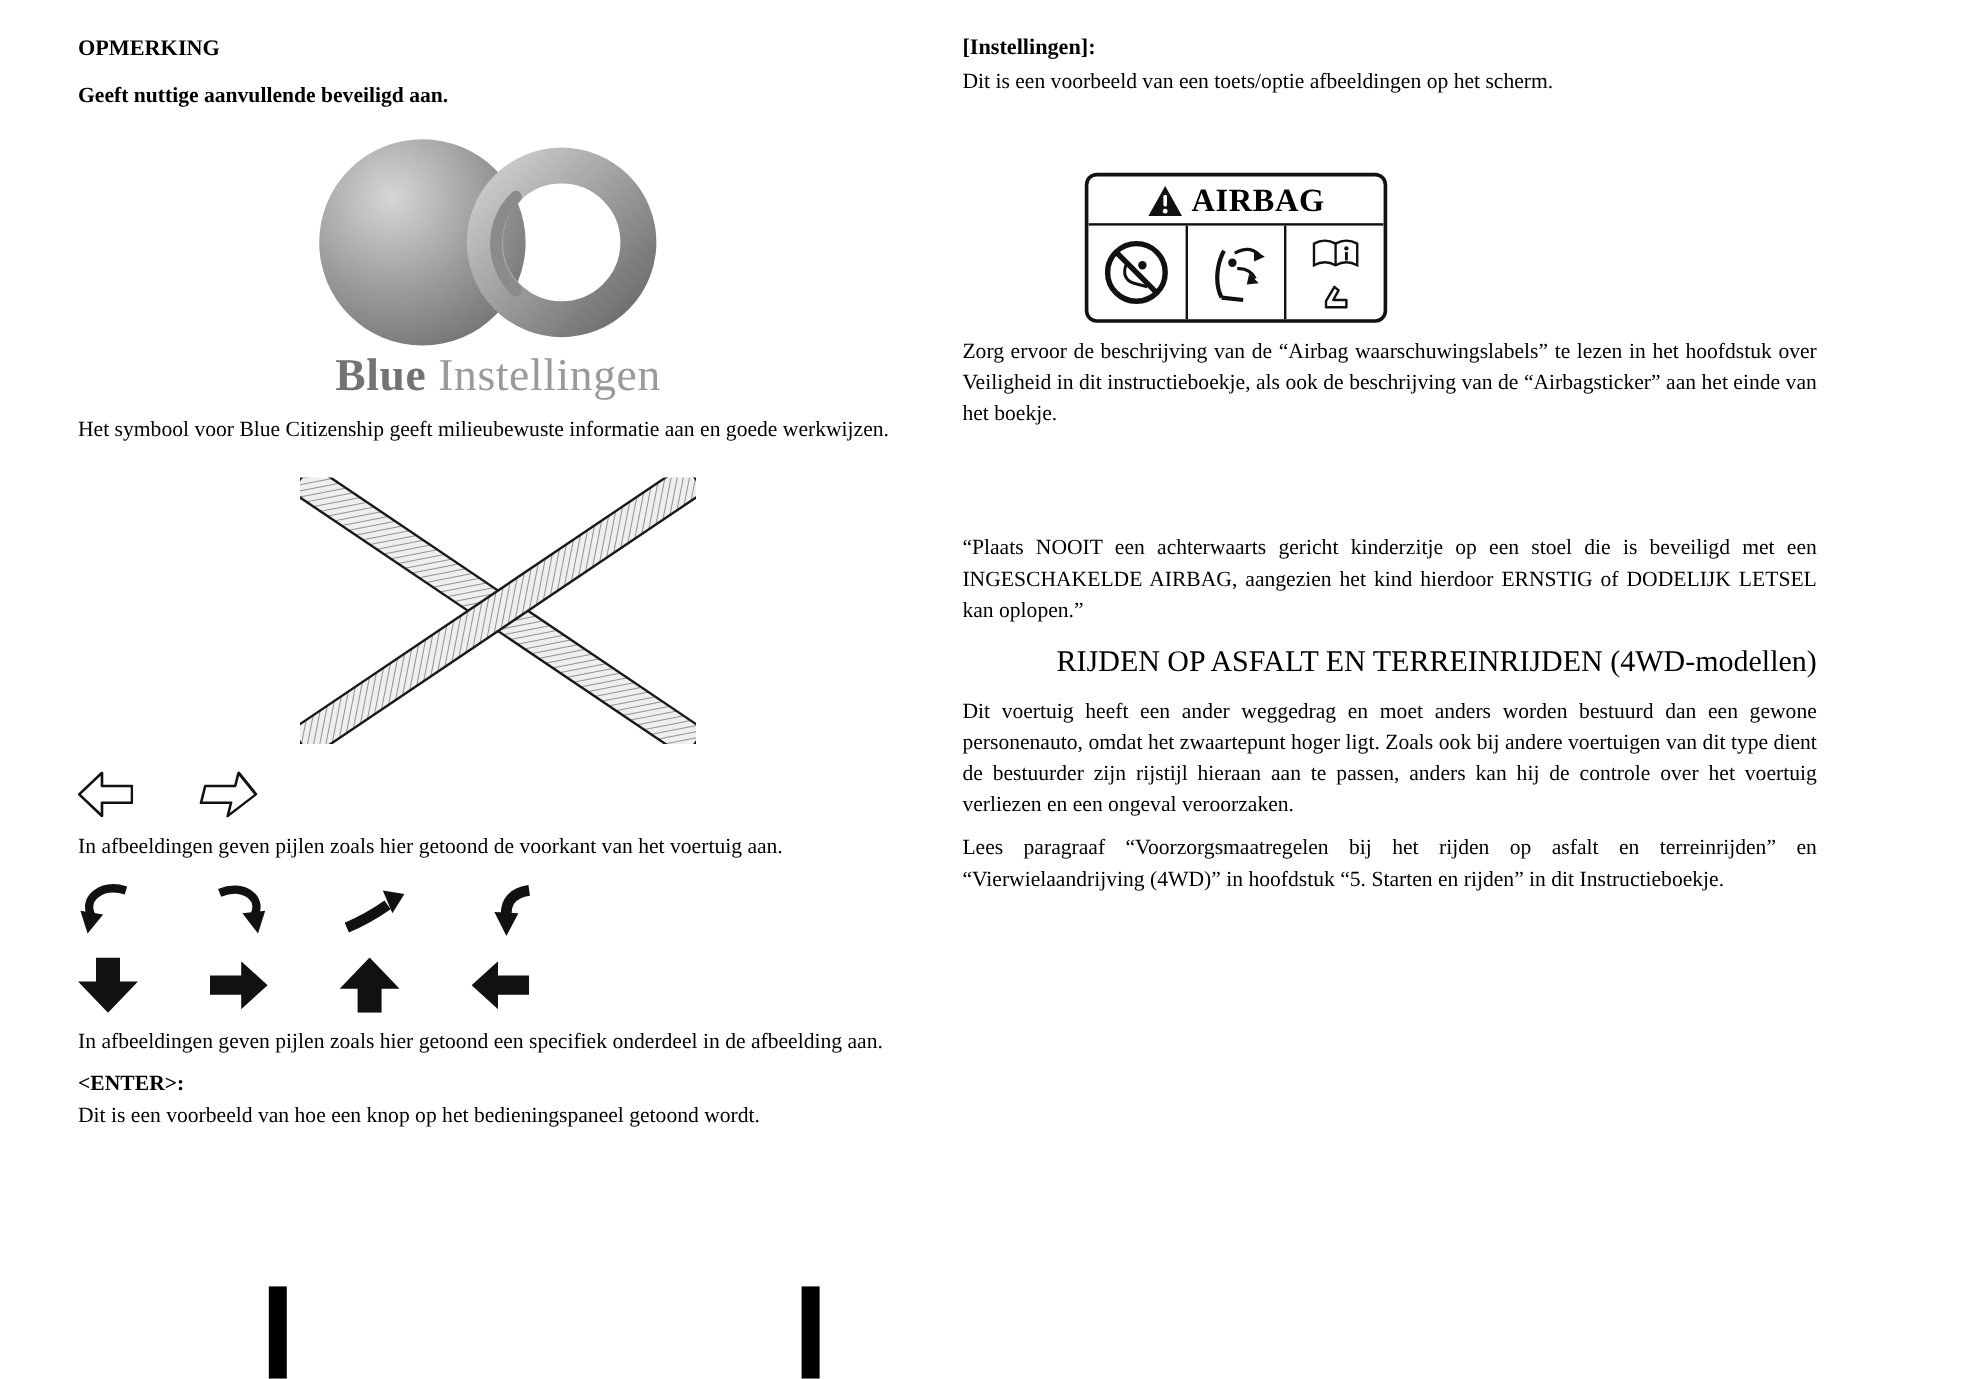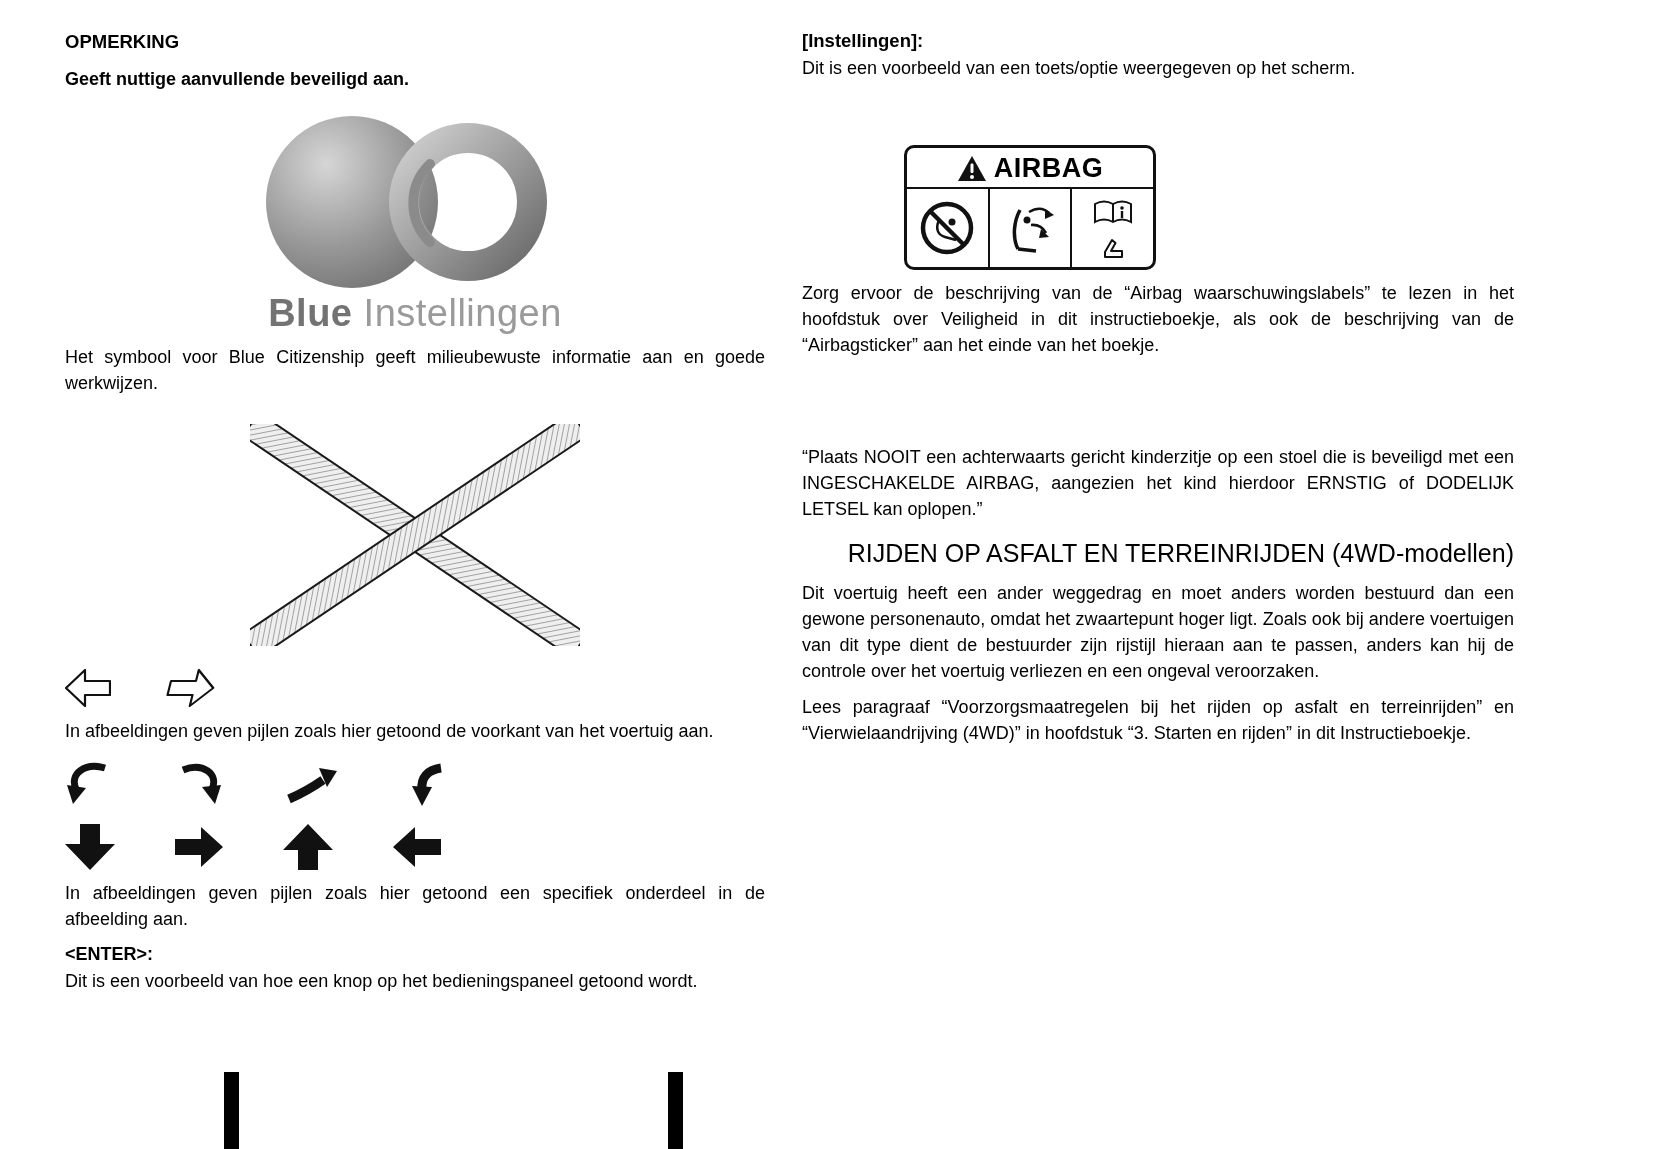--- a/index.html
+++ b/index.html
@@ -1,19 +1,19 @@
 <!DOCTYPE html>
 <html><head>
 <meta charset="utf-8">
 <style>
   * { margin:0; padding:0; box-sizing:border-box; }
   html,body { background:#ffffff; }
   .page {
     position:relative; width:1653px; height:1149px; background:#fff;
-    font-family:Liberation Sans, sans-serif; color:#000; overflow:hidden;
+    font-family:Liberation Serif, serif; color:#000; overflow:hidden;
   }
   .col-left  { position:absolute; left:65px;  top:30px; width:700px; }
   .col-right { position:absolute; left:802px; top:30px; width:712px; }
 
   .h-bold { font-size:18.5px; font-weight:bold; line-height:1.25; }
   .sub-bold { font-size:18px; font-weight:bold; margin-top:16px; }
   p.body { font-size:18px; line-height:26px; text-align:justify; }
   .b { font-weight:bold; }
 
   
@@ -162,21 +162,21 @@
     <p class="body row-caption">In afbeeldingen geven pijlen zoals hier getoond een specifiek onderdeel in de afbeelding aan.</p>
 
     <div class="enter-label">&lt;ENTER&gt;:</div>
     <p class="body enter-caption">Dit is een voorbeeld van hoe een knop op het bedieningspaneel getoond wordt.</p>
 
   </div>
 
   <div class="col-right">
 
     <div class="settings-label">[Instellingen]:</div>
-    <p class="body settings-caption">Dit is een voorbeeld van een toets/optie weergegeven op het scherm.</p>
+    <p class="body settings-caption">Dit is een voorbeeld van een toets/optie afbeeldingen op het scherm.</p>
 
     <div class="airbag-label">
       <div class="airbag-head">
         <svg width="30" height="27" viewBox="0 0 30 27">
           <polygon points="15,1 29,26 1,26" fill="#111"></polygon>
           <rect x="13.5" y="8.5" width="3" height="9.5" rx="1.2" fill="#fff"></rect>
           <circle cx="15" cy="22" r="2" fill="#fff"></circle>
         </svg>
         <span>AIRBAG</span>
       </div>
@@ -210,20 +210,20 @@
           </svg>
         </div>
       </div>
     </div>
 
     <p class="body para-gap">Zorg ervoor de beschrijving van de “Airbag waarschuwingslabels” te lezen in het hoofdstuk over Veiligheid in dit instructieboekje, als ook de beschrijving van de “Airbagsticker” aan het einde van het boekje.</p>
     <p class="body quote-para">“Plaats NOOIT een achterwaarts gericht kinderzitje op een stoel die is beveiligd met een INGESCHAKELDE AIRBAG, aangezien het kind hierdoor ERNSTIG of DODELIJK LETSEL kan oplopen.”</p>
 
     <h2 class="section-heading">RIJDEN OP ASFALT EN TERREINRIJDEN (4WD-modellen)</h2>
     <p class="body">Dit voertuig heeft een ander weggedrag en moet anders worden bestuurd dan een gewone personenauto, omdat het zwaartepunt hoger ligt. Zoals ook bij andere voertuigen van dit type dient de bestuurder zijn rijstijl hieraan aan te passen, anders kan hij de controle over het voertuig verliezen en een ongeval veroorzaken.</p>
-    <p class="body para-gap">Lees paragraaf “Voorzorgsmaatregelen bij het rijden op asfalt en terreinrijden” en “Vierwielaandrijving (4WD)” in hoofdstuk “3. Starten en rijden” in dit Instructieboekje.</p>
+    <p class="body para-gap">Lees paragraaf “Voorzorgsmaatregelen bij het rijden op asfalt en terreinrijden” en “Vierwielaandrijving (4WD)” in hoofdstuk “5. Starten en rijden” in dit Instructieboekje.</p>
 
   </div>
 
   <div class="cutoff-bar cutoff-left"></div>
   <div class="cutoff-bar cutoff-right"></div>
 
 </div>
 
 </body></html>

